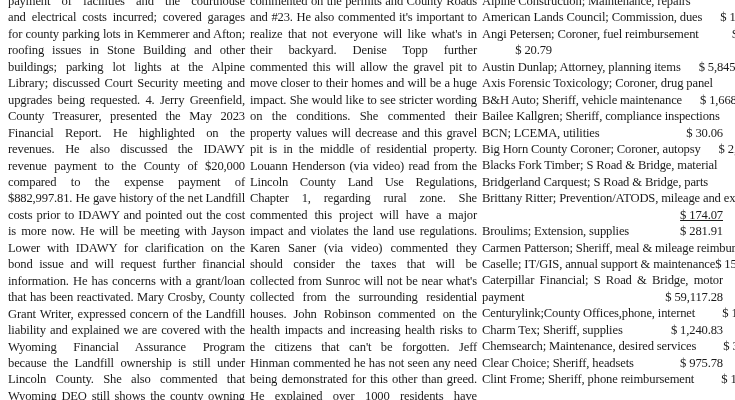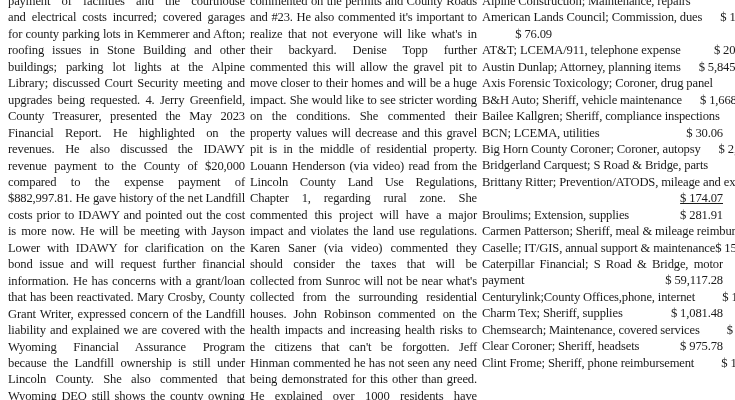--- a/index.html
+++ b/index.html
@@ -43,24 +43,24 @@
   </div>
 
   <div class="col col3">
     <span class="cutline">Alpine Construction; Maintenance, repairs</span>
 
     <div class="entry">
         <span>American Lands Council; Commission, dues</span>
         <span class="amt">$ 1,000.00</span>
       </div>
     <div class="entry">
+        <span>Angi Petersen; Coroner, fuel reimbursement</span>
         <span class="amt">$ 76.09</span>
       </div>
     <div class="entry">
-        <span>AT&amp;T; LCEMA/911, telephone expense</span>
         <span class="amt">$ 20.79</span>
       </div>
     <div class="entry">
         <span>Austin Dunlap; Attorney, planning items</span>
         <span class="amt">$ 5,845.00</span>
       </div>
     <div class="entry">
         <span>Axis Forensic Toxicology; Coroner, drug panel</span>
         <span class="amt">$ 282.00</span>
       </div>
@@ -72,20 +72,24 @@
         <span>Bailee Kallgren; Sheriff, compliance inspections</span>
         <span class="amt">$ 190.00</span>
       </div>
     <div class="entry">
         <span>BCN; LCEMA, utilities</span>
         <span class="amt">$ 30.06</span>
       </div>
     <div class="entry">
         <span>Big Horn County Coroner; Coroner, autopsy</span>
         <span class="amt">$ 2,000.00</span>
+      </div>
+    <div class="entry">
+        <span>Blacks Fork Timber; S Road &amp; Bridge, material</span>
+        <span class="amt">$ 450.80</span>
       </div>
     <div class="entry">
         <span>Bridgerland Carquest; S Road &amp; Bridge, parts</span>
         <span class="amt">$ 658.50</span>
       </div>
 
     <div class="entry wrap-left"><span>Brittany Ritter; Prevention/ATODS, mileage and expenses</span></div>
     <span class="amt-line">$ 174.07</span>
 
     <div class="entry">
@@ -105,28 +109,28 @@
         <span>payment</span>
         <span class="amt">$ 59,117.28</span>
       </div>
 
     <div class="entry">
         <span>Centurylink;County Offices,phone, internet</span>
         <span class="amt">$ 181.16</span>
       </div>
     <div class="entry">
         <span>Charm Tex; Sheriff, supplies</span>
-        <span class="amt">$ 1,081.48</span>
+        <span class="amt">$ 1,240.83</span>
       </div>
     <div class="entry">
-        <span>Chemsearch; Maintenance, covered services</span>
+        <span>Chemsearch; Maintenance, desired services</span>
         <span class="amt">$ 300.64</span>
       </div>
     <div class="entry">
-        <span>Clear Coroner; Sheriff, headsets</span>
+        <span>Clear Choice; Sheriff, headsets</span>
         <span class="amt">$ 975.78</span>
       </div>
     <div class="entry">
         <span>Clint Frome; Sheriff, phone reimbursement</span>
         <span class="amt">$ 150.00</span>
       </div>
 
   </div>
 </div>
 

